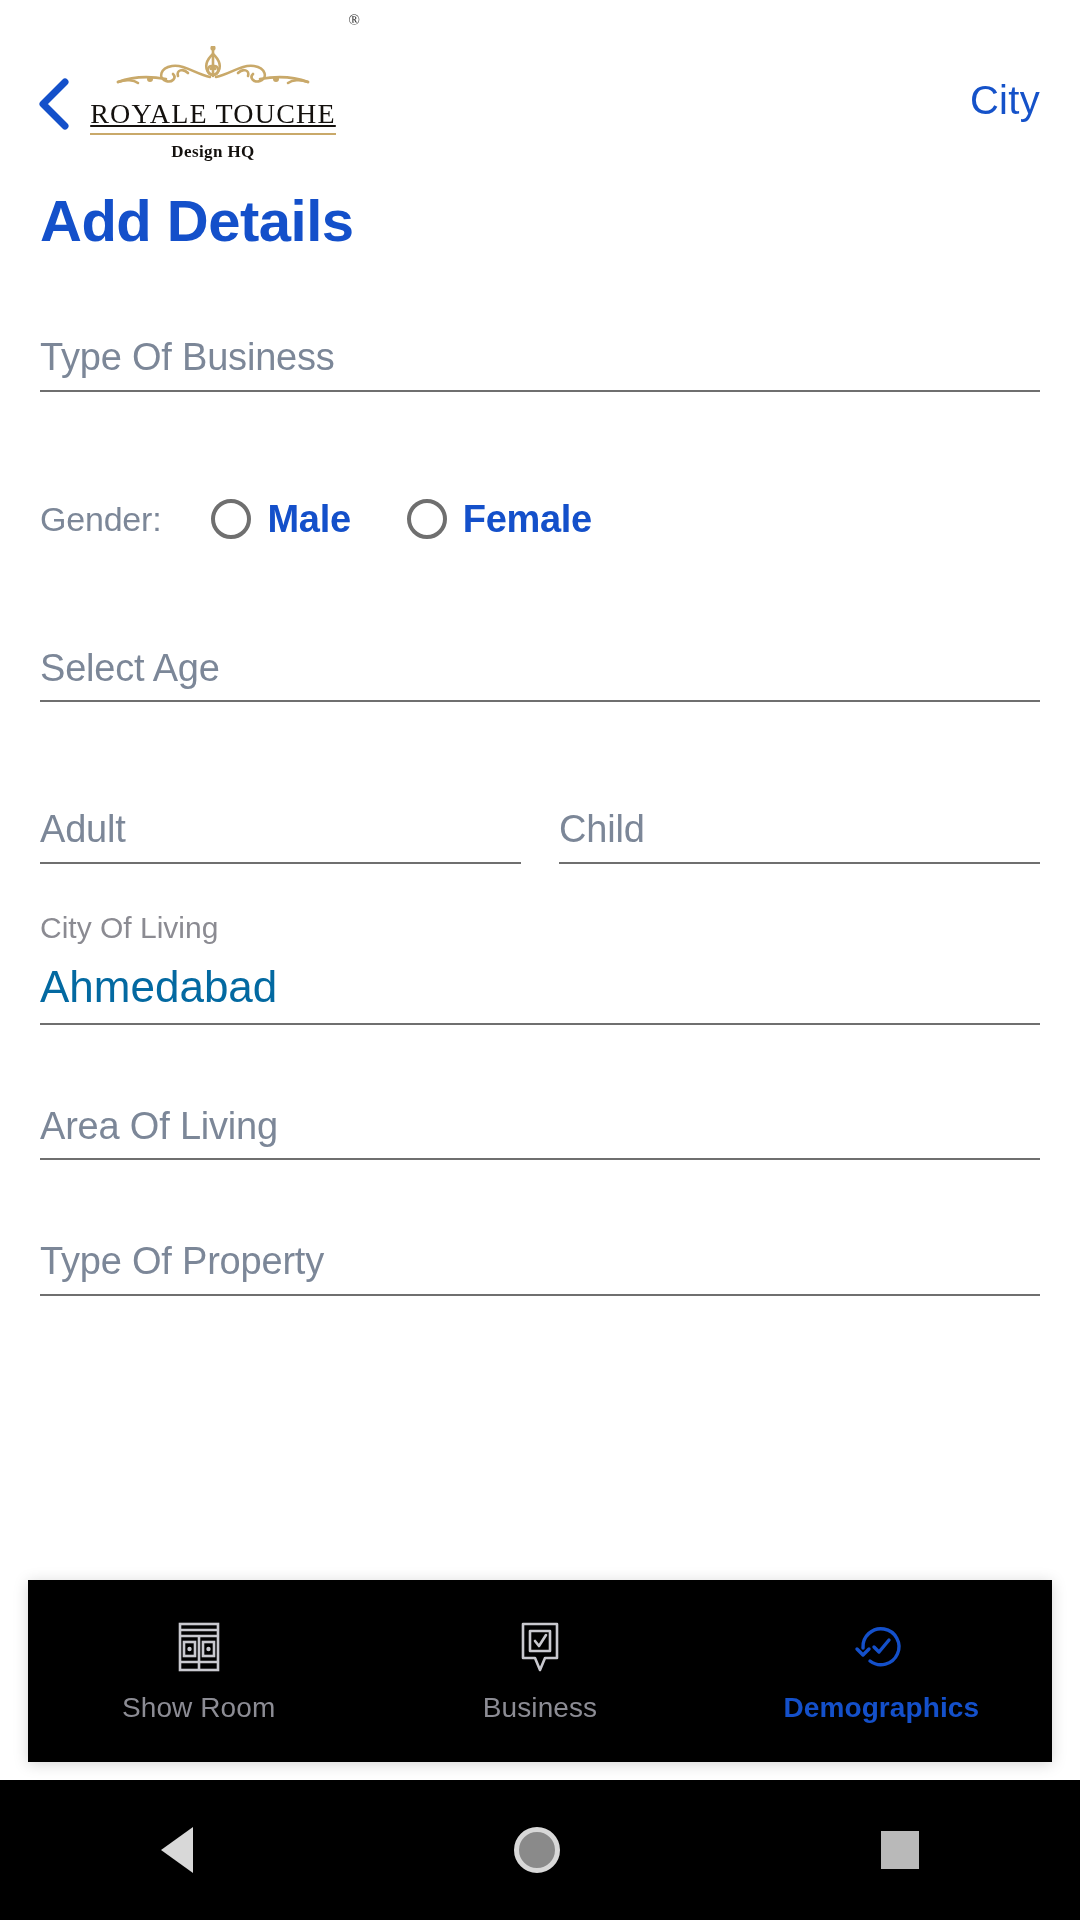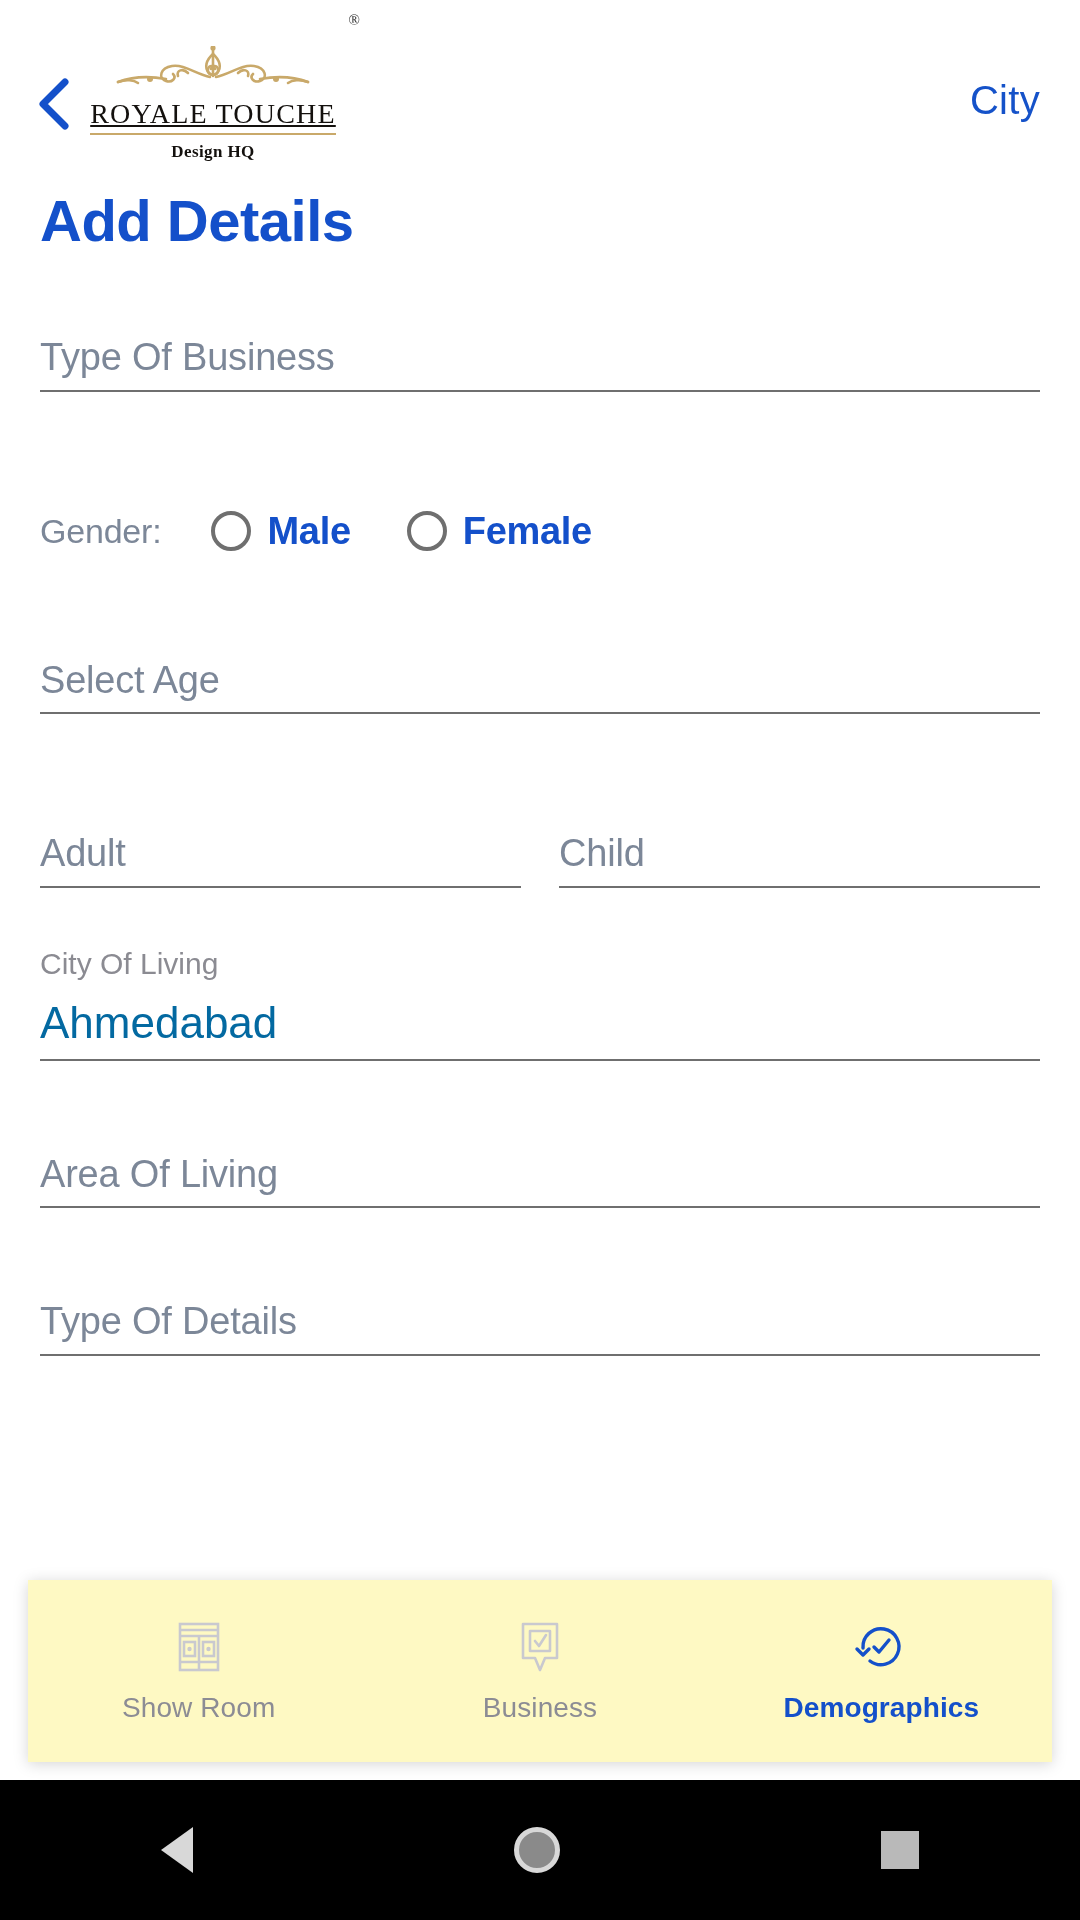--- a/index.html
+++ b/index.html
@@ -67,21 +67,21 @@
     color:#1450ca; letter-spacing:-0.5px;
     line-height:1;
   }
 
   
   .form {
     margin-top:86px;
     padding:0 40px;
     flex:1 1 auto;
   }
-  .field { margin-bottom:12px; }
+  .field { margin-bottom:0; }
   .field-line {
     border-bottom:2px solid #6f6f6f;
     padding-bottom:10px;
   }
   .placeholder {
     font-size:38px; color:#7c8798;
     line-height:1.15; letter-spacing:-0.2px;
   }
   .value-text {
     font-size:44px; color:#0369a1; font-weight:400;
@@ -122,21 +122,21 @@
   .row-2 { display:flex; gap:38px; }
   .row-2 .field { flex:1 1 0; }
 
   
   .tabbar-wrap {
     padding:0 28px;
     margin-top:auto;
     margin-bottom:18px;
   }
   .tabbar {
-    background:#fef9c3;
+    background:#000000;
     box-shadow:0 2px 14px rgba(0,0,0,0.17);
     height:182px;
     display:flex; 
   }
   .tab {
     flex:1 1 0;
     display:flex; flex-direction:column;
     align-items:center; justify-content:center;
     gap:16px;
   }
@@ -271,21 +271,21 @@
     <div class="field">
       <div class="field-line">
         <div class="placeholder">Area Of Living</div>
       </div>
     </div>
 
     <div class="spacer-md"></div>
 
     <div class="field">
       <div class="field-line">
-        <div class="placeholder">Type Of Details</div>
+        <div class="placeholder">Type Of Property</div>
       </div>
     </div>
 
   </div>
 
   <div class="tabbar-wrap">
     <div class="tabbar">
 
       <div class="tab">
         <svg class="tab-icon" viewBox="0 0 62 58">

